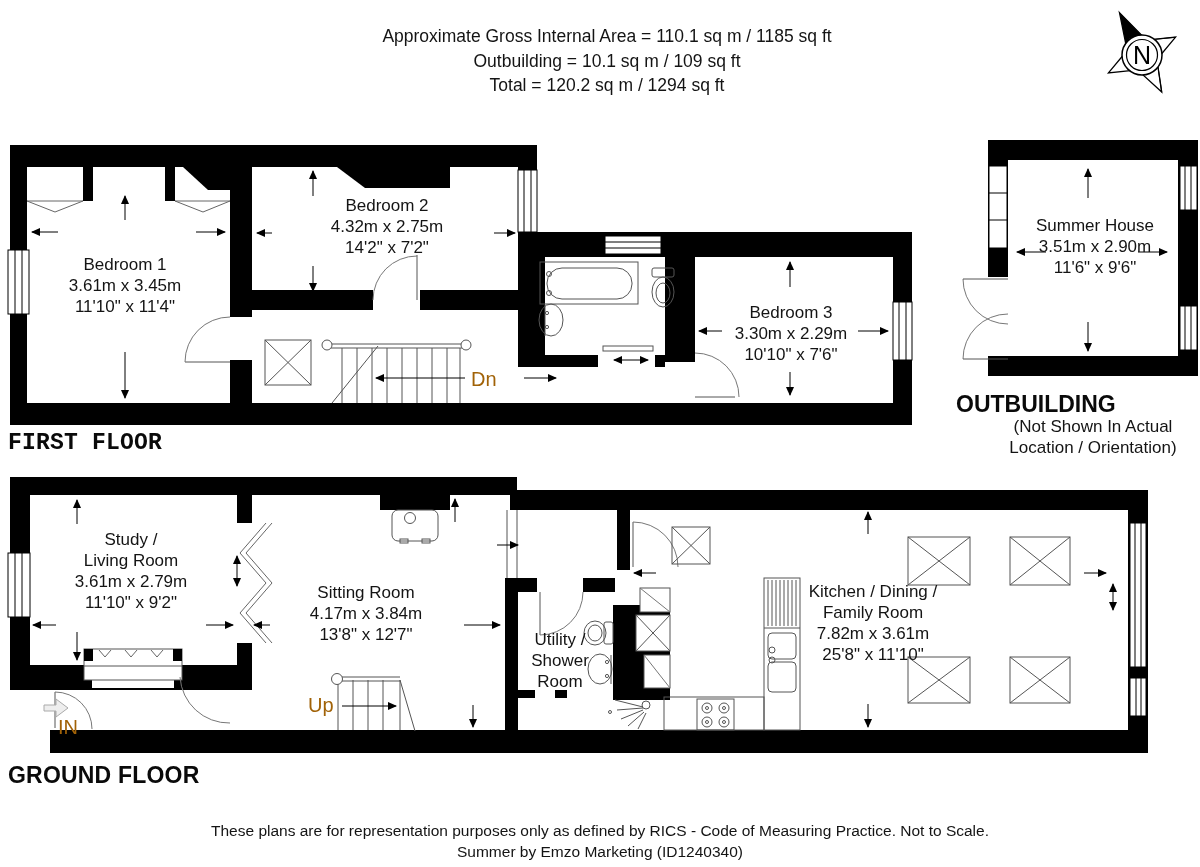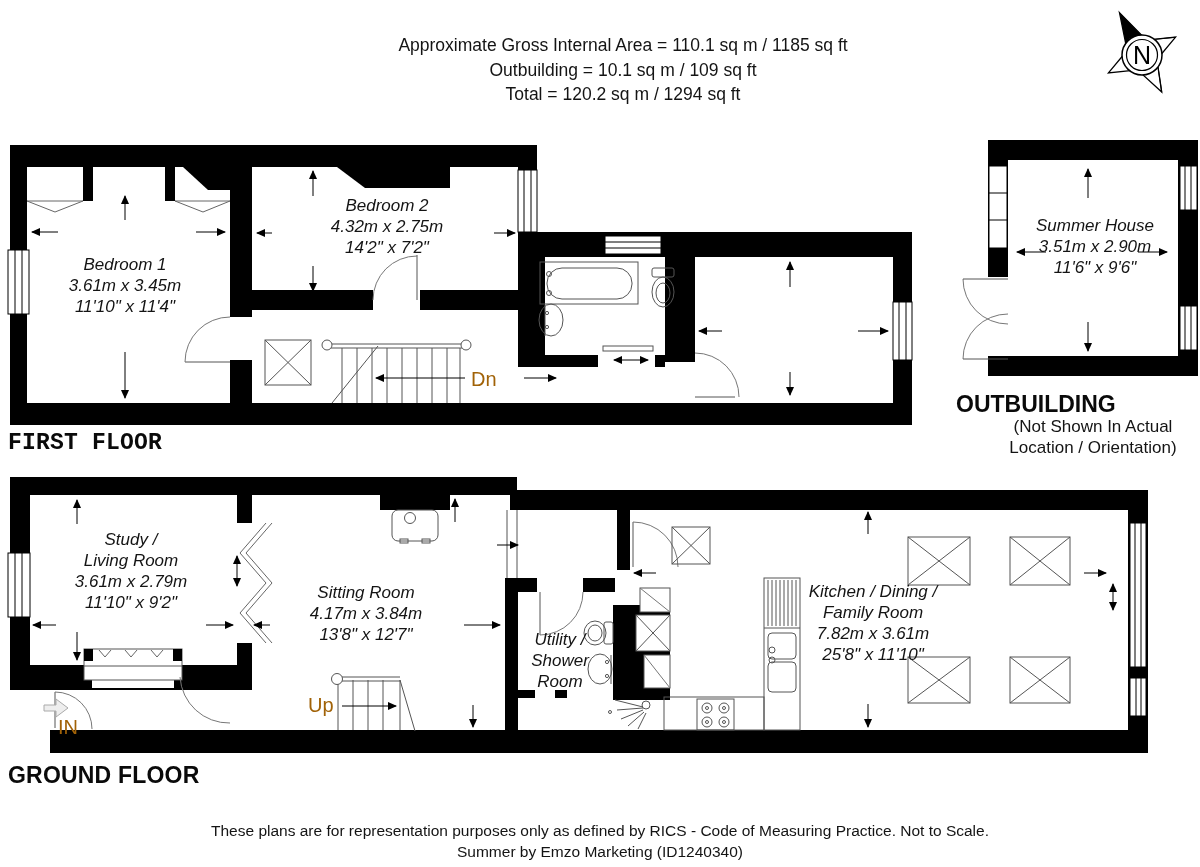--- a/index.html
+++ b/index.html
@@ -1,22 +1,22 @@
 <!DOCTYPE html>
 <html><head>
 <meta charset="utf-8">
 <style>
   html,body{margin:0;padding:0;background:#fff;}
   #page{position:relative;width:1200px;height:867px;background:#ffffff;overflow:hidden;
         font-family:"Liberation Sans","DejaVu Sans",sans-serif;color:#111;}
   #plan-svg{position:absolute;left:0;top:0;width:1200px;height:867px;}
-  .lbl{position:absolute;text-align:center;line-height:21px;font-size:17px;color:#141414;font-style:italic;}
+  .lbl{position:absolute;text-align:center;line-height:21px;font-size:17px;color:#141414;}
   .lbl div{white-space:nowrap;}
-  .hdr{position:absolute;left:266px;top:24px;width:714px;text-align:center;
-       font-size:17.5px;line-height:24.5px;color:#141414;margin-top:9px;}
+  .hdr{position:absolute;left:250px;top:24px;width:714px;text-align:center;
+       font-size:17.5px;line-height:24.5px;color:#141414;}
   .floor-title{position:absolute;font-weight:bold;font-size:23px;color:#0a0a0a;letter-spacing:.2px;}
   .small-label{position:absolute;font-size:20px;color:#a16207;}
   .ob-title{position:absolute;left:956px;top:391px;width:240px;
             font-weight:bold;font-size:23px;color:#0a0a0a;}
   .ob-note{position:absolute;left:973px;top:417px;width:240px;text-align:center;
            font-size:17px;line-height:20.5px;color:#141414;}
   .footer{position:absolute;left:150px;top:820px;width:900px;text-align:center;
           font-size:15.5px;line-height:21px;color:#141414;}
 </style>
 </head>
@@ -413,20 +413,25 @@
     <div>3.61m x 3.45m</div>
     <div>11'10" x 11'4"</div>
   </div>
 
   <div class="lbl" style="left:287px;top:195px;width:200px;">
     <div>Bedroom 2</div>
     <div>4.32m x 2.75m</div>
     <div>14'2" x 7'2"</div>
   </div>
 
+  <div class="lbl" style="left:691px;top:302px;width:200px;">
+    <div>Bedroom 3</div>
+    <div>3.30m x 2.29m</div>
+    <div>10'10" x 7'6"</div>
+  </div>
 
   <div class="lbl" style="left:995px;top:215px;width:200px;">
     <div>Summer House</div>
     <div>3.51m x 2.90m</div>
     <div>11'6" x 9'6"</div>
   </div>
 
   <div class="lbl" style="left:41px;top:529px;width:180px;text-align:center;">
     <div>Study /</div>
     <div>Living Room</div>

